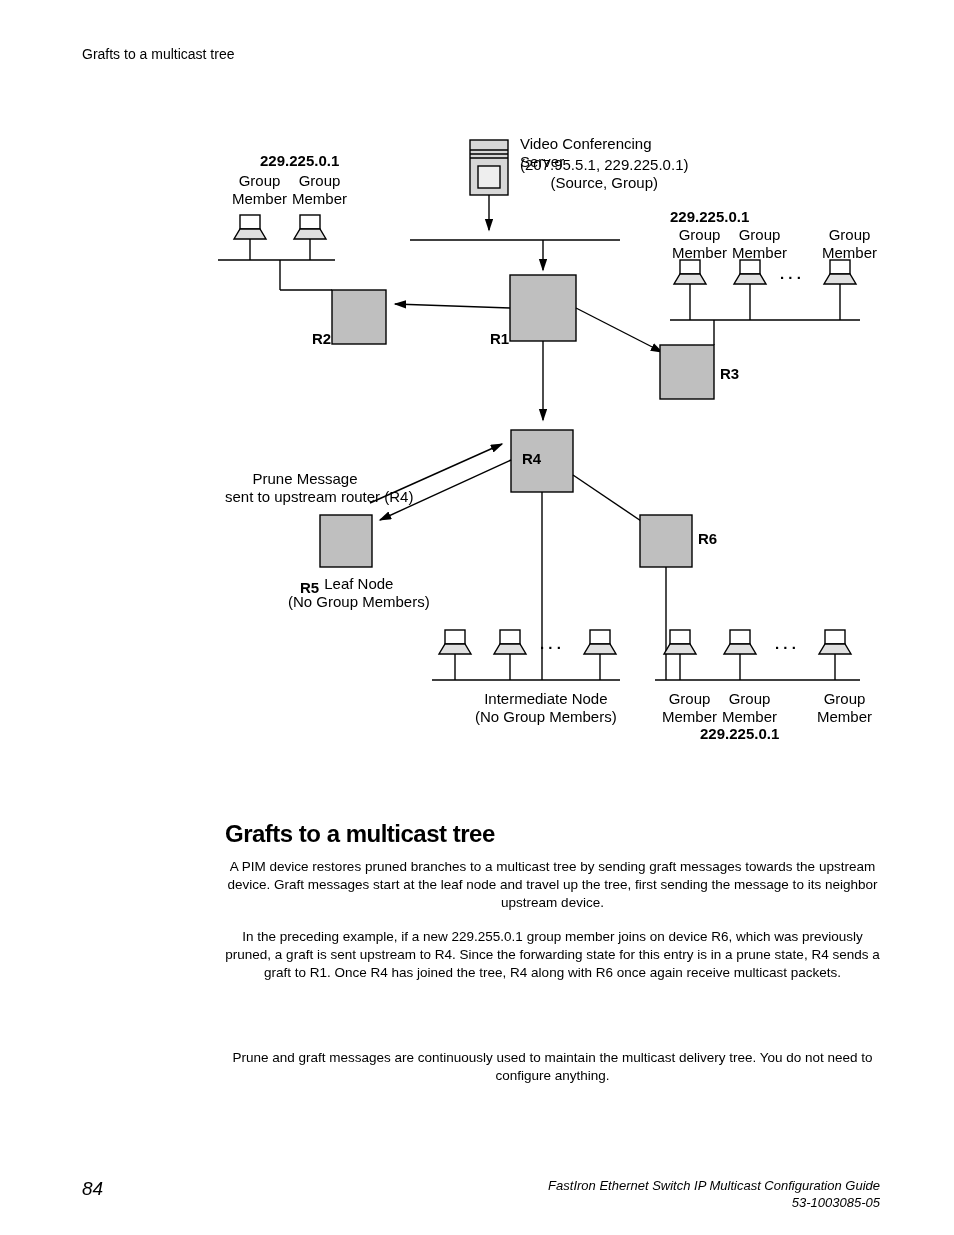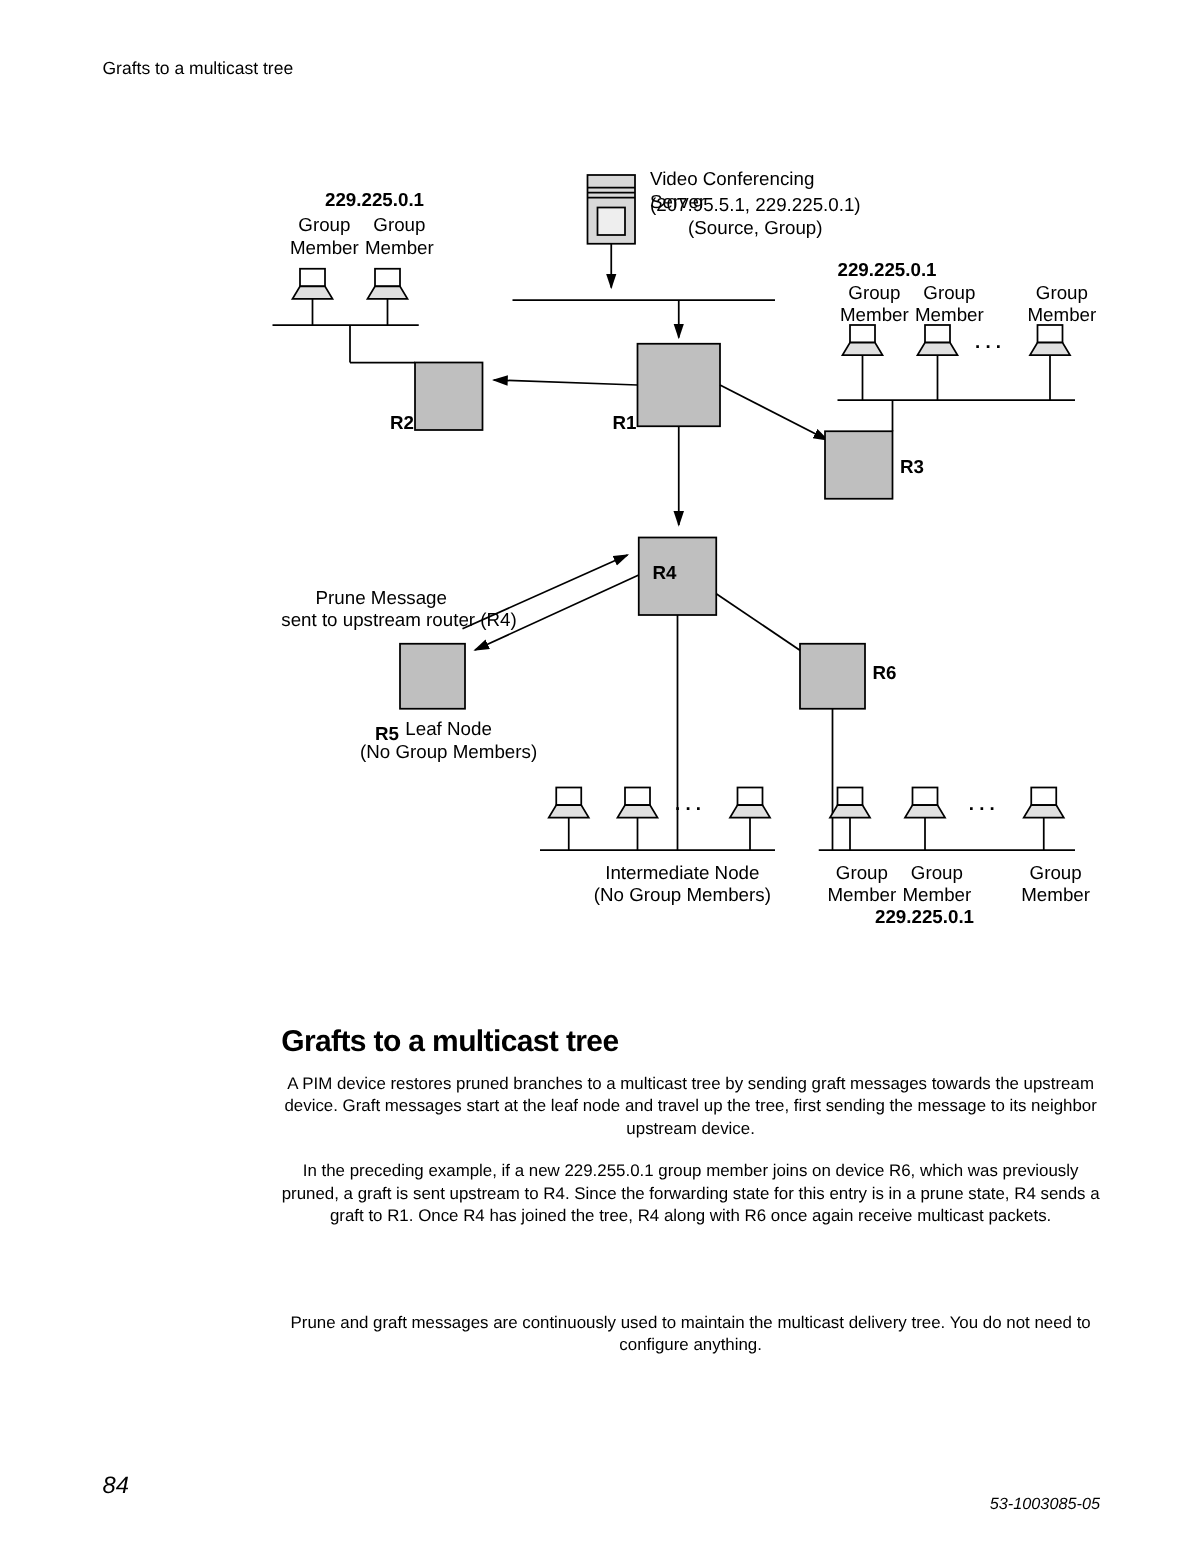--- a/index.html
+++ b/index.html
@@ -241,15 +241,15 @@
 </div>
 
 <div class="section-title">Grafts to a multicast tree</div>
 
 <div class="body-text p1">A PIM device restores pruned branches to a multicast tree by sending graft messages towards the upstream device. Graft messages start at the leaf node and travel up the tree, first sending the message to its neighbor upstream device.</div>
 <div class="body-text p2">In the preceding example, if a new 229.255.0.1 group member joins on device R6, which was previously pruned, a graft is sent upstream to R4. Since the forwarding state for this entry is in a prune state, R4 sends a graft to R1. Once R4 has joined the tree, R4 along with R6 once again receive multicast packets.</div>
 <div class="body-text p3">Prune and graft messages are continuously used to maintain the multicast delivery tree. You do not need to configure anything.</div>
 
 <div class="footer-pn">84</div>
 <div class="footer-right">
-  <br>
+  <span>FastIron Ethernet Switch IP Multicast Configuration Guide</span><br>
   <span>53-1003085-05</span>
 </div>
 
 </body></html>

